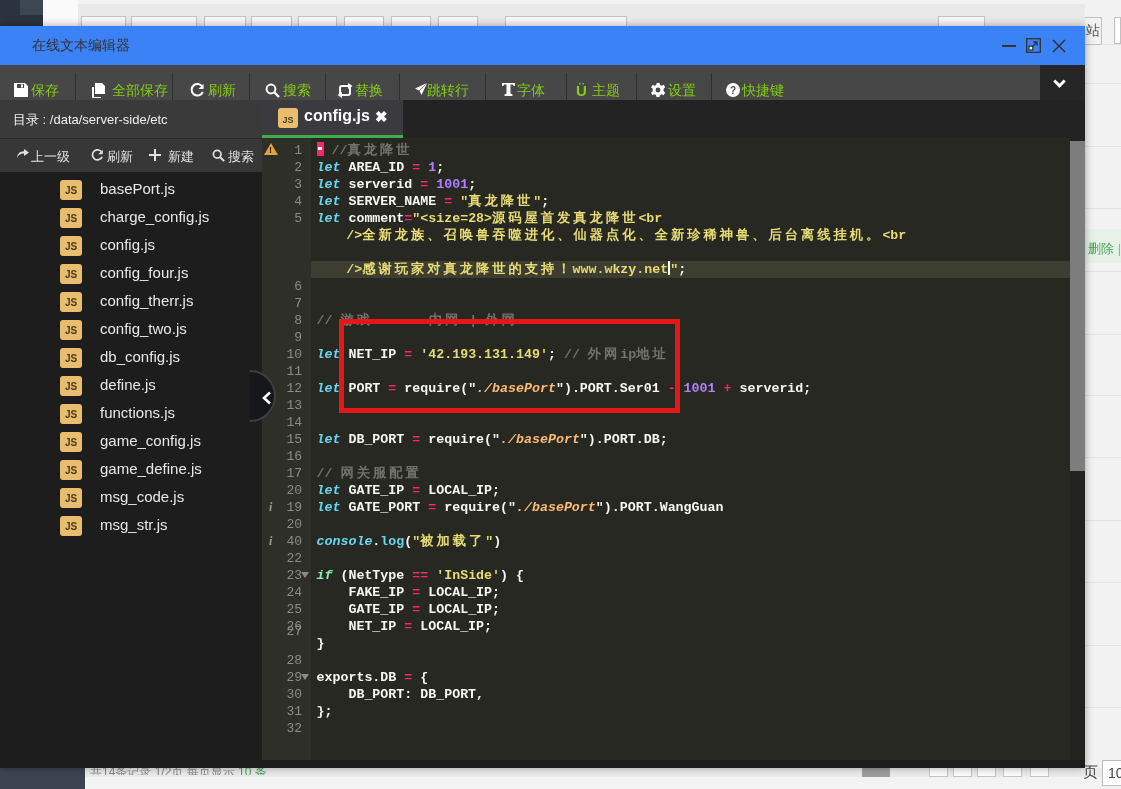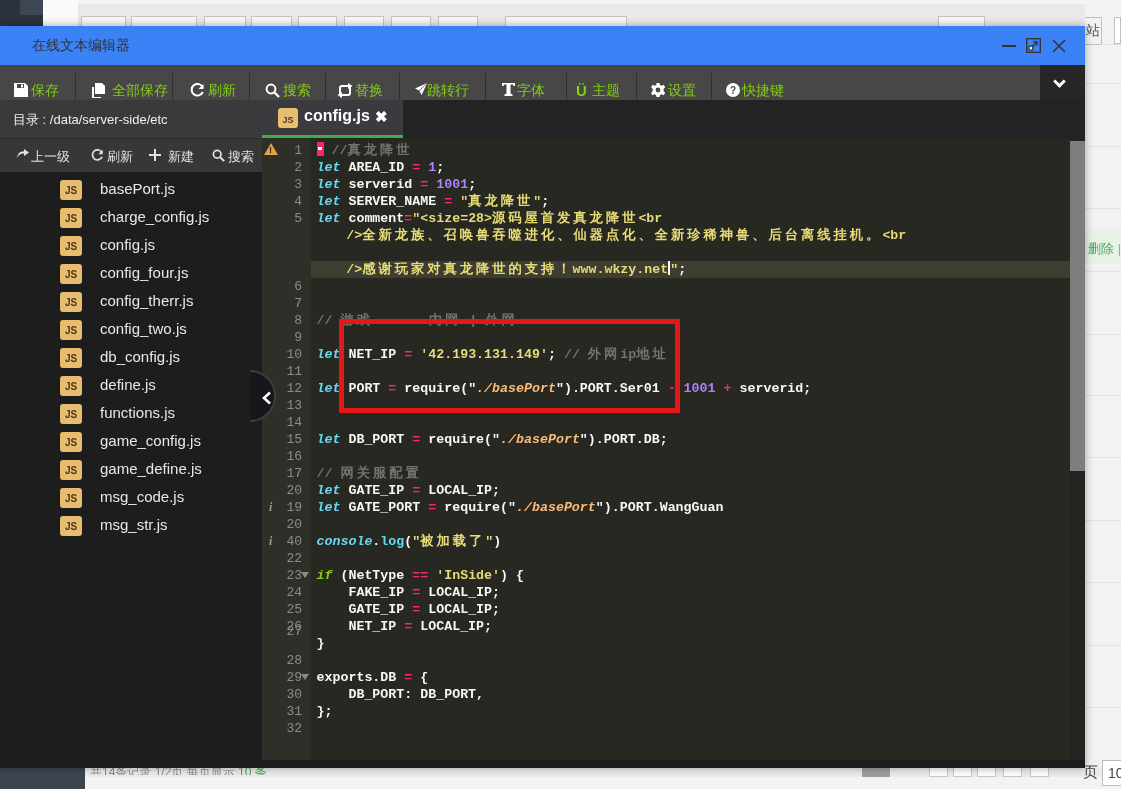--- a/index.html
+++ b/index.html
@@ -66,21 +66,21 @@
 #editor { position:absolute; left:262px; top:112px; width:823px; height:622px; background:#272822; overflow:hidden;
   font-family:"Liberation Mono", monospace; font-size:13.3px; font-weight:bold; }
 #gutter { position:absolute; left:0; top:0; width:49px; height:622px; background:#2f2f29; }
 .gn { position:absolute; width:40px; text-align:right; font-size:13px; font-weight:normal; color:#8b8c82; height:17px; line-height:17px; }
 .cl { position:absolute; left:54.5px; white-space:pre; height:17px; line-height:17px; color:#f8f8f2; }
 .cl .abs { top:0; }
 .k { color:#67d8ef; font-style:italic; }
 .k2 { color:#67d8ef; }
 .i2 { color:#f8f8f2; }
 .o { color:#f92672; }
-.oi { color:#84cc16; font-style:italic; }
+.oi { color:#86efac; font-style:italic; }
 .n { color:#ae81ff; }
 .s { color:#e6db74; }
 .si { color:#fdba74; font-style:italic; }
 .c { color:#73736b; }
 .cj { letter-spacing:2.96px; }
 .cl2 { left:84.2px; }
 .pinkblock { display:inline-block; position:relative; width:7px; height:14px; background:#f9266f; vertical-align:-2px; }
 .pinkblock:after { content:""; position:absolute; left:1.5px; top:5.5px; width:4px; height:2.5px; background:#fff; }
 .cursor { display:inline-block; width:2px; height:14px; background:#f8f8f0; vertical-align:-2px; }
 #actline { position:absolute; left:49px; top:122.5px; width:759px; height:17px; background:#3e3d32; }

